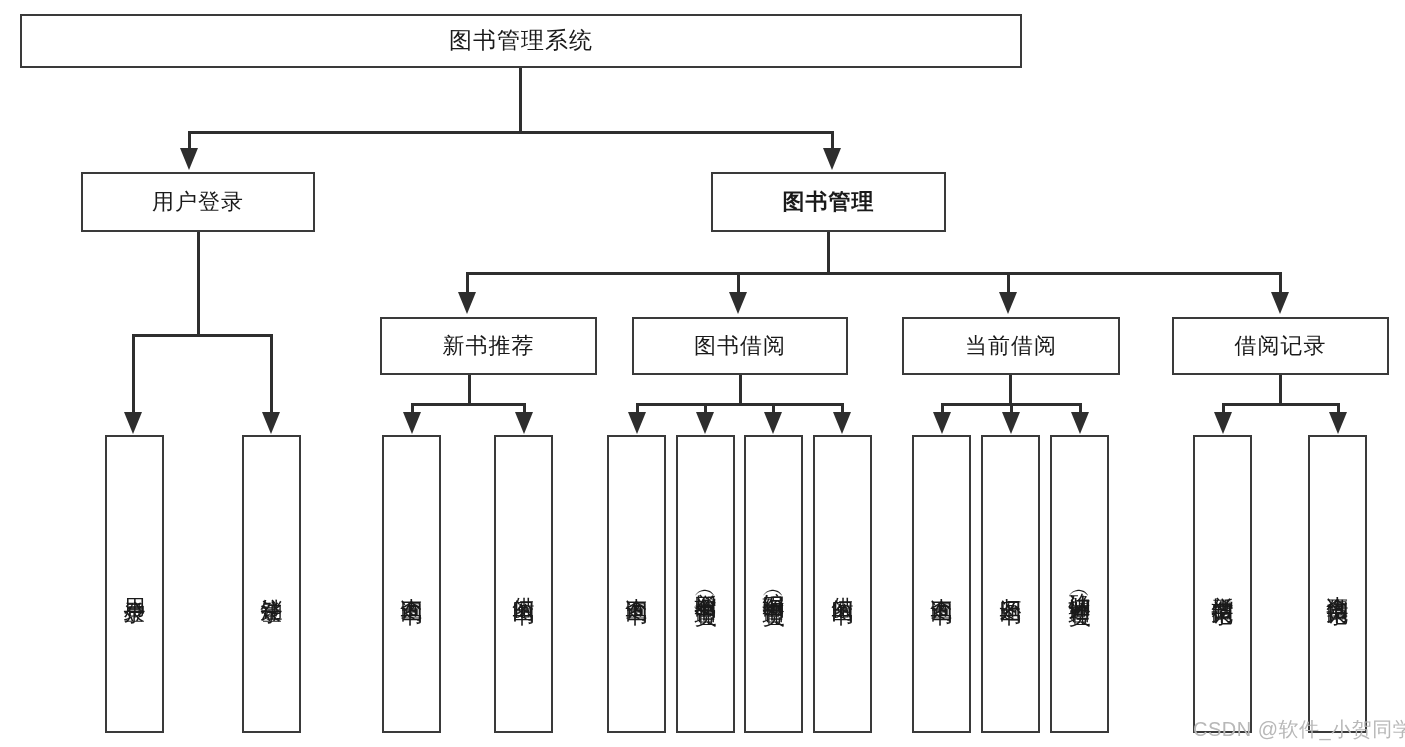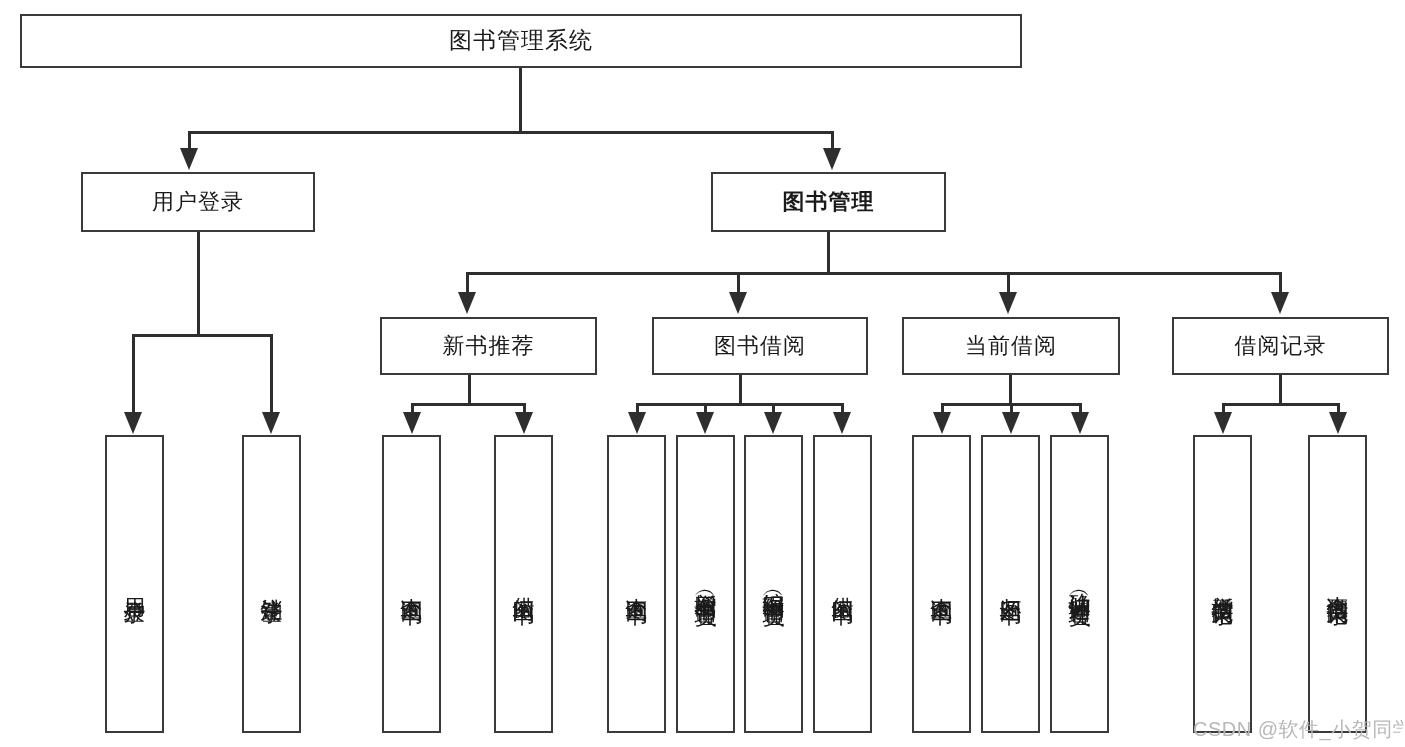--- a/index.html
+++ b/index.html
@@ -9,21 +9,20 @@
   }
   body {
     font-family: "Liberation Sans", "DejaVu Sans", sans-serif;
   }
   #canvas {
     position: relative;
     width: 1405px;
     height: 747px;
     background: #ffffff;
     overflow: hidden;
-    border-radius: 31px;
   }
   .node {
     position: absolute;
     box-sizing: border-box;
     border: 2px solid #3a3a3a;
     background: #ffffff;
     display: flex;
     align-items: center;
     justify-content: center;
     color: #1a1a1a;
@@ -109,21 +108,21 @@
   <div class="conn v" style="left:737px; top:272px; height:25px;"></div>
   <div class="arrow" style="left:729px; top:292px;"></div>
   <div class="conn v" style="left:1007px; top:272px; height:25px;"></div>
   <div class="arrow" style="left:999px; top:292px;"></div>
   <div class="conn v" style="left:1279px; top:272px; height:25px;"></div>
   <div class="arrow" style="left:1271px; top:292px;"></div>
 
   <div class="node h" style="left:380px; top:317px; width:217px; height:58px;">
     <span>新书推荐</span>
   </div>
-  <div class="node h" style="left:652px; top:317px; width:216px; height:58px;">
+  <div class="node h" style="left:632px; top:317px; width:216px; height:58px;">
     <span>图书借阅</span>
   </div>
   <div class="node h" style="left:1172px; top:317px; width:217px; height:58px;">
     <span>借阅记录</span>
   </div>
   <div class="node h" style="left:902px; top:317px; width:218px; height:58px;">
     <span>当前借阅</span>
   </div>
 
   <div class="conn v" style="left:468px; top:375px; height:30px;"></div>

